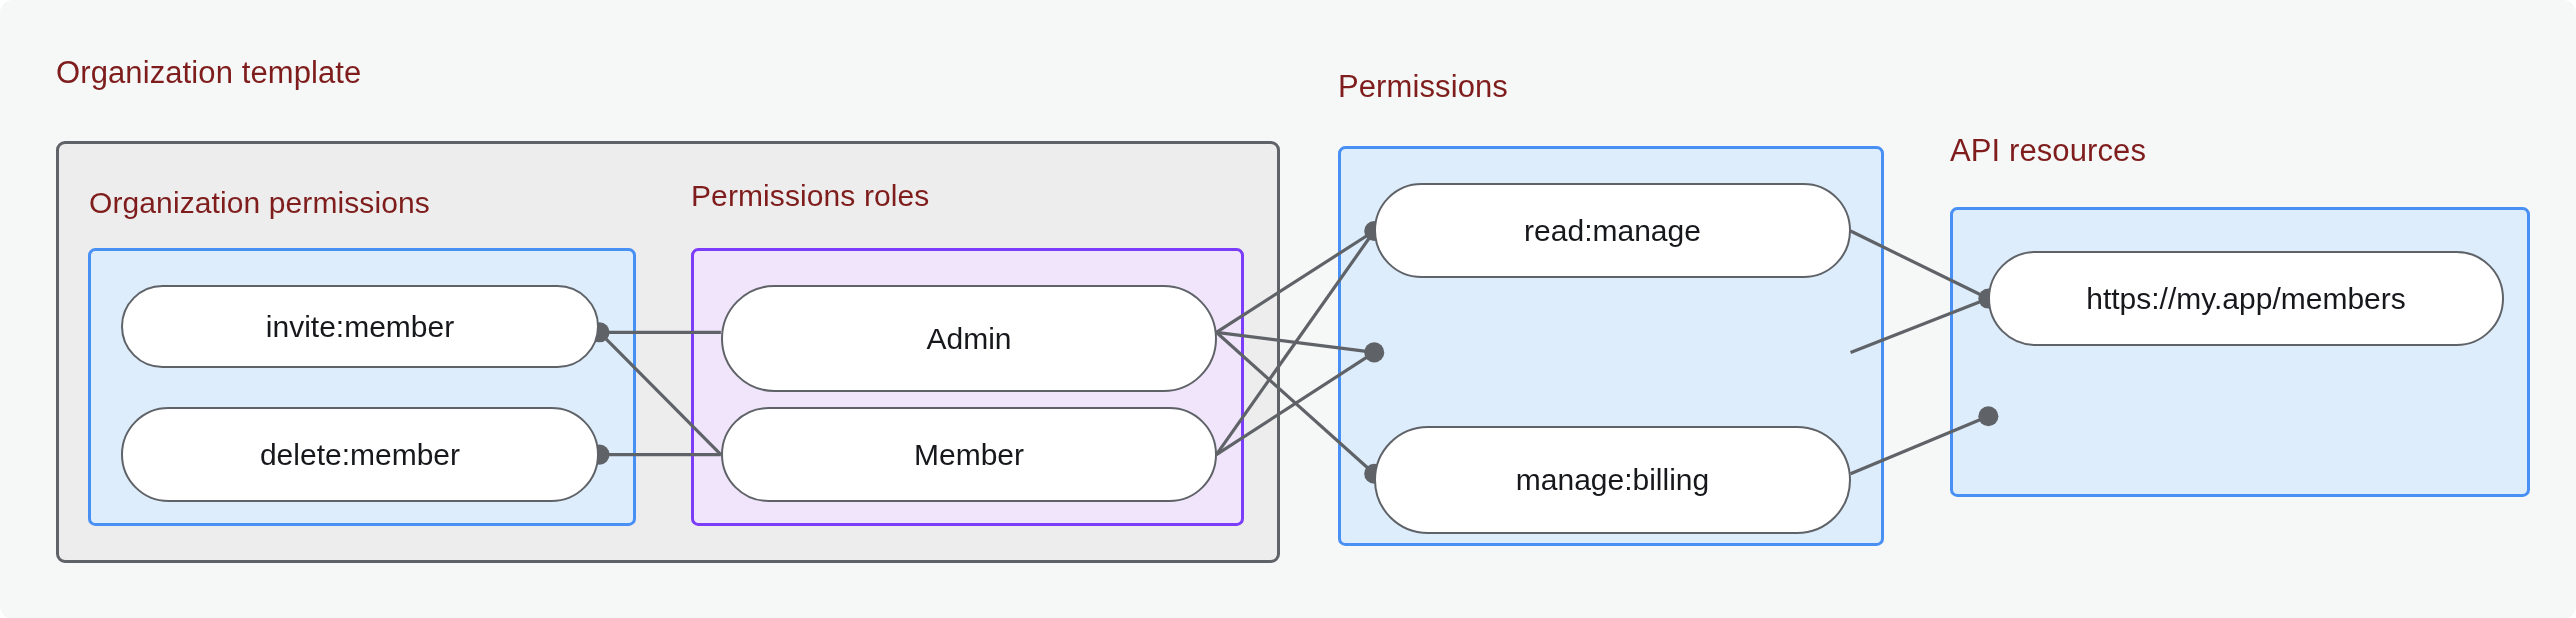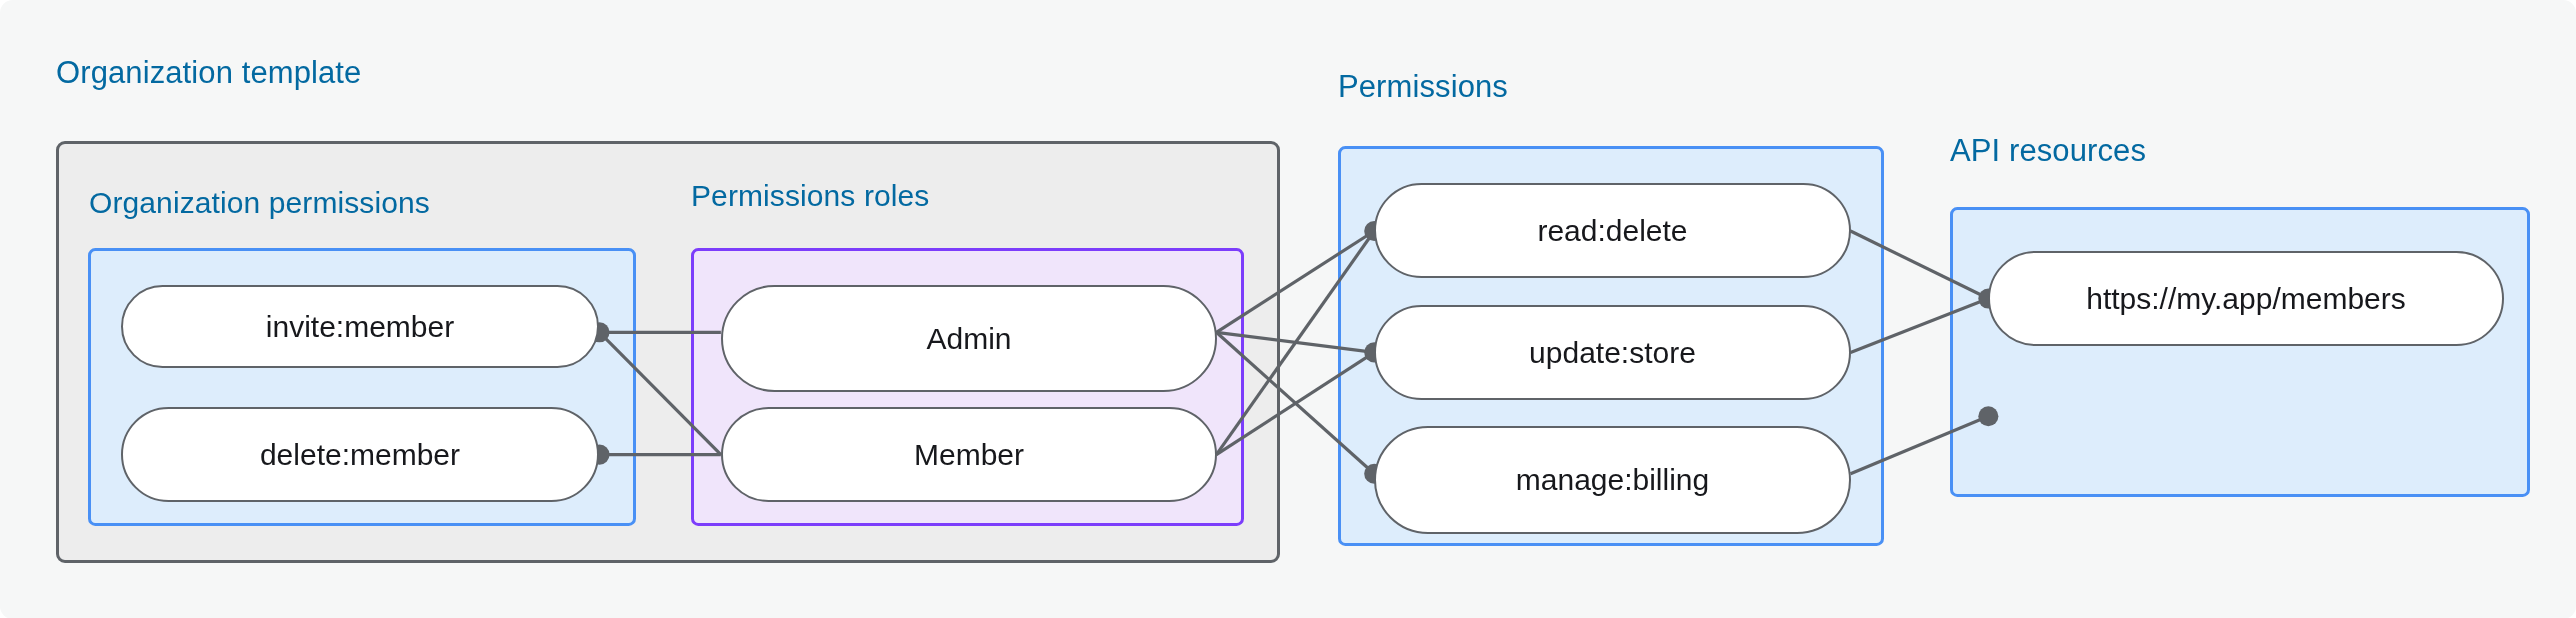--- a/index.html
+++ b/index.html
@@ -11,21 +11,21 @@
   }
   #canvas{
     position:absolute;left:0;top:0;width:2576px;height:619px;
     background:#f6f7f7;
     border-radius:12.8px;
     overflow:hidden;
   }
   .grp-label{
     position:absolute;
     font-size:31px;
-    color:#0369a1;
+    color:#7f1d1d;
     white-space:nowrap;
     letter-spacing:0.1px;
   }
   .box{position:absolute;box-sizing:border-box;}
   .outer-template{
     background:#ededed;
     border:3.7px solid #5f6368;
     border-radius:9px;
   }
   .inner-blue{
@@ -104,23 +104,22 @@
   </svg>
 
   <div class="pill" style="left:121px;top:285px;width:478px;height:83px;">invite:member</div>
 
   <div class="pill" style="left:121px;top:407px;width:478px;height:95px;">delete:member</div>
 
   <div class="pill" style="left:721px;top:285px;width:496px;height:107px;">Admin</div>
 
   <div class="pill" style="left:721px;top:407px;width:496px;height:95px;">Member</div>
 
-  <div class="pill" style="left:1374px;top:183px;width:477px;height:95px;">read:delete</div>
+  <div class="pill" style="left:1374px;top:183px;width:477px;height:95px;">read:manage</div>
 
-  <div class="pill" style="left:1374px;top:305px;width:477px;height:95px;">update:store</div>
 
   <div class="pill" style="left:1374px;top:426px;width:477px;height:108px;">manage:billing</div>
 
   <div class="pill" style="left:1988px;top:251px;width:516px;height:95px;">https://my.app/members</div>
 
 
 </div>
 
 
 </body></html>

